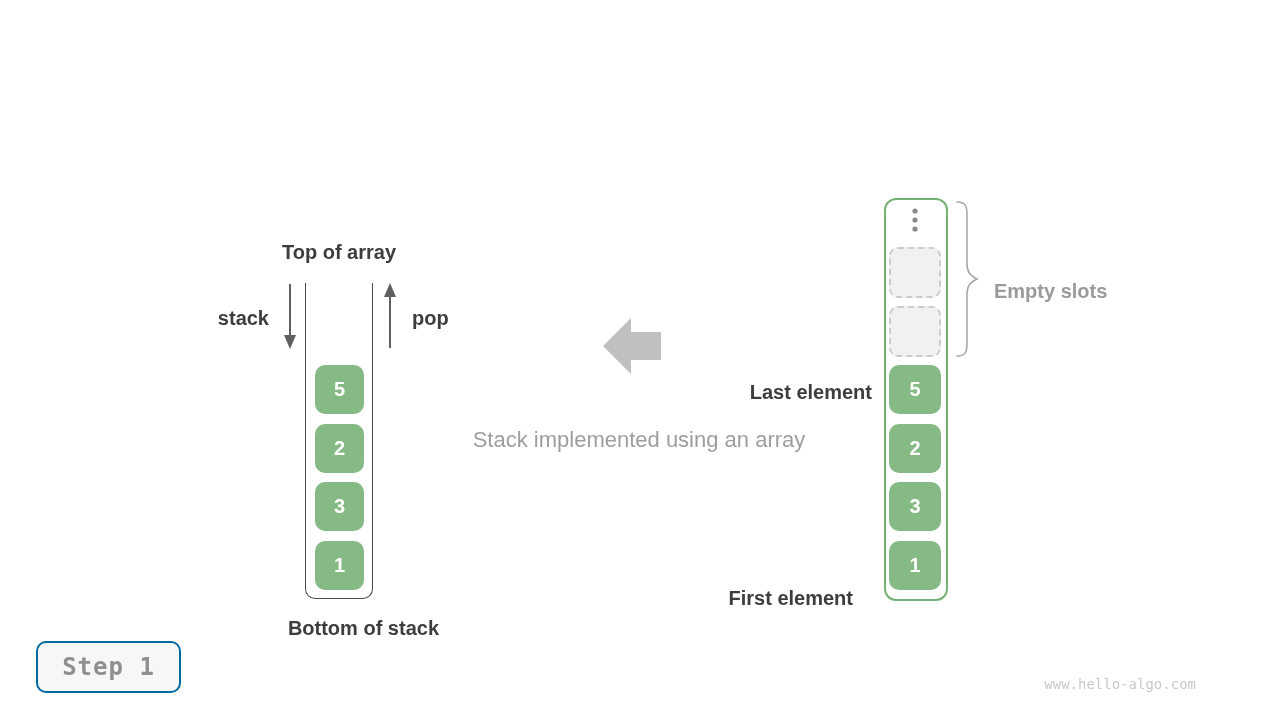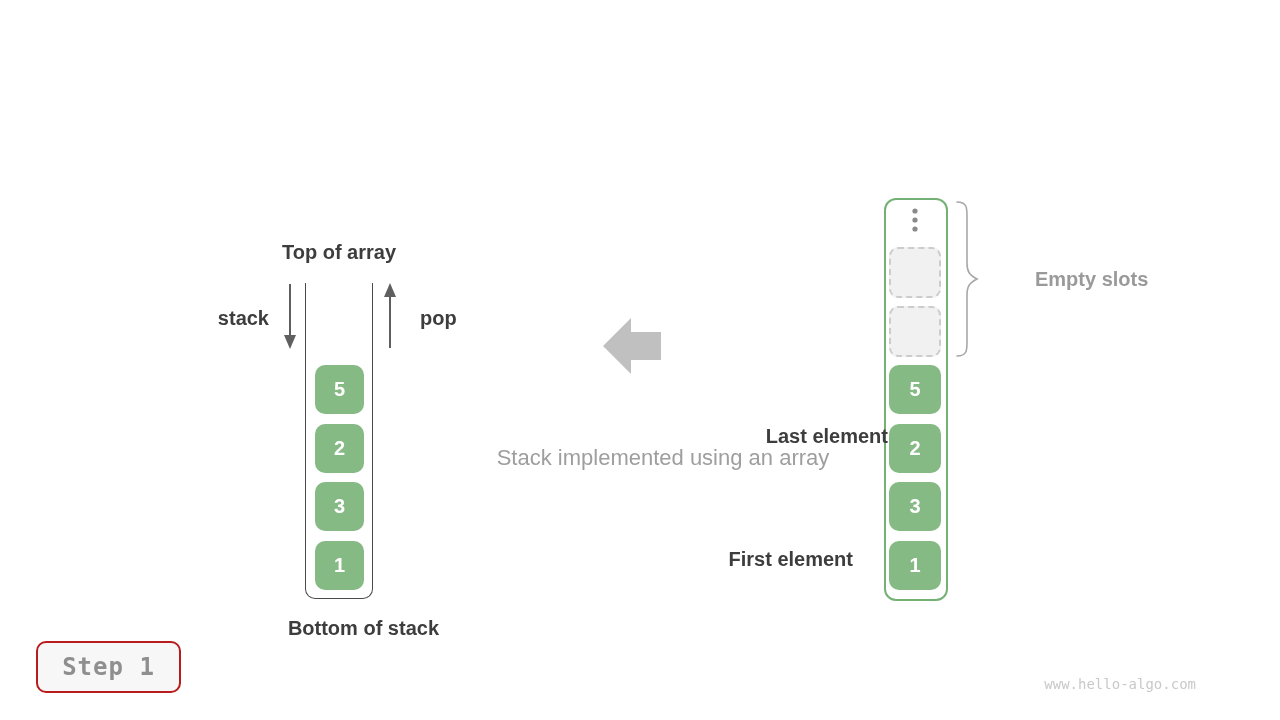--- a/index.html
+++ b/index.html
@@ -33,21 +33,21 @@
   .array-box{
     left:884px;top:198px;width:60px;height:399px;
     border:2px solid #74b174;border-radius:12px;background:#ffffff;
   }
   .empty-slot{
     width:48px;height:47px;border:2px dashed #cccccc;border-radius:9px;
     background:#f1f1f1;
   }
   .step-badge{
     left:36px;top:641px;width:141px;height:48px;
-    border:2px solid #b91c1c;border-radius:10px;background:#f7f7f7;
+    border:2px solid #0369a1;border-radius:10px;background:#f7f7f7;
     display:flex;align-items:center;justify-content:center;
     font-family:"DejaVu Sans Mono",monospace;font-weight:bold;
     font-size:24px;color:#8f8f8f;letter-spacing:1px;
   }
   .watermark{
     left:996px;top:676px;width:200px;text-align:right;
     font-family:"DejaVu Sans Mono",monospace;font-size:14px;color:#c9c9c9;
   }
   .ta-c{text-align:center;}
   .ta-r{text-align:right;}
@@ -62,57 +62,57 @@
 <svg class="abs" style="left:282px;top:283px;" width="16" height="68">
   <line x1="8" y1="1" x2="8" y2="54" stroke="#5f5f5f" stroke-width="2"></line>
   <polygon points="2,52 14,52 8,66" fill="#5f5f5f"></polygon>
 </svg>
 
 <svg class="abs" style="left:382px;top:282px;" width="16" height="68">
   <polygon points="8,1 2,15 14,15" fill="#5f5f5f"></polygon>
   <line x1="8" y1="13" x2="8" y2="66" stroke="#5f5f5f" stroke-width="2"></line>
 </svg>
 
-<div class="abs label-dark" style="left:412px;top:306px;margin-left:8px;">pop</div>
+<div class="abs label-dark" style="left:412px;top:306px;">pop</div>
 
 <div class="abs cup"></div>
 
 <div class="abs block" style="left:315px;top:365px;">5</div>
 <div class="abs block" style="left:315px;top:424px;">2</div>
 <div class="abs block" style="left:315px;top:482px;">3</div>
 <div class="abs block" style="left:315px;top:541px;">1</div>
 
 <div class="abs label-dark ta-c" style="left:239px;top:616px;width:200px;text-align:right;">Bottom of stack</div>
 
 <svg class="abs" style="left:603px;top:318px;" width="58" height="56">
   <polygon points="0,28 28,0 28,14 58,14 58,42 28,42 28,56" fill="#c0c0c0"></polygon>
 </svg>
 
-<div class="abs caption ta-c" style="left:463px;top:427px;width:400px;margin-top:18px;">Stack implemented using an array</div>
+<div class="abs caption ta-c" style="left:439px;top:427px;width:400px;">Stack implemented using an array</div>
 
 <div class="abs array-box"></div>
 
 <svg class="abs" style="left:911px;top:207px;" width="8" height="26">
   <circle cx="4" cy="4" r="2.6" fill="#8a8a8a"></circle>
   <circle cx="4" cy="13" r="2.6" fill="#8a8a8a"></circle>
   <circle cx="4" cy="22" r="2.6" fill="#8a8a8a"></circle>
 </svg>
 
 <div class="abs empty-slot" style="left:889px;top:247px;"></div>
 <div class="abs empty-slot" style="left:889px;top:306px;"></div>
 
 <div class="abs block block-wide" style="left:889px;top:365px;">5</div>
 <div class="abs block block-wide" style="left:889px;top:424px;">2</div>
 <div class="abs block block-wide" style="left:889px;top:482px;">3</div>
 <div class="abs block block-wide" style="left:889px;top:541px;">1</div>
 
-<div class="abs label-dark ta-r" style="left:688px;top:380px;width:200px;margin-top:44px;">Last element</div>
-<div class="abs label-dark ta-r" style="left:653px;top:547px;width:200px;">First element</div>
+<div class="abs label-dark ta-r" style="left:672px;top:380px;width:200px;">Last element</div>
+<div class="abs label-dark ta-r" style="left:653px;top:586px;width:200px;">First element</div>
 
 <svg class="abs" style="left:954px;top:200px;" width="26" height="158" viewBox="0 0 26 158">
   <path d="M3,2 C13,2 13,8 13,16 L13,63 C13,71 15,75 23,79 C15,83 13,87 13,95 L13,142 C13,150 13,156 3,156" fill="none" stroke="#a8a8a8" stroke-width="1.6" stroke-linecap="round"></path>
 </svg>
 
-<div class="abs label-gray" style="left:994px;top:267px;margin-left:41px;">Empty slots</div>
+<div class="abs label-gray" style="left:994px;top:279px;">Empty slots</div>
 
 <div class="abs step-badge">Step 1</div>
 
 <div class="abs watermark">www.hello-algo.com</div>
 
 </body></html>

